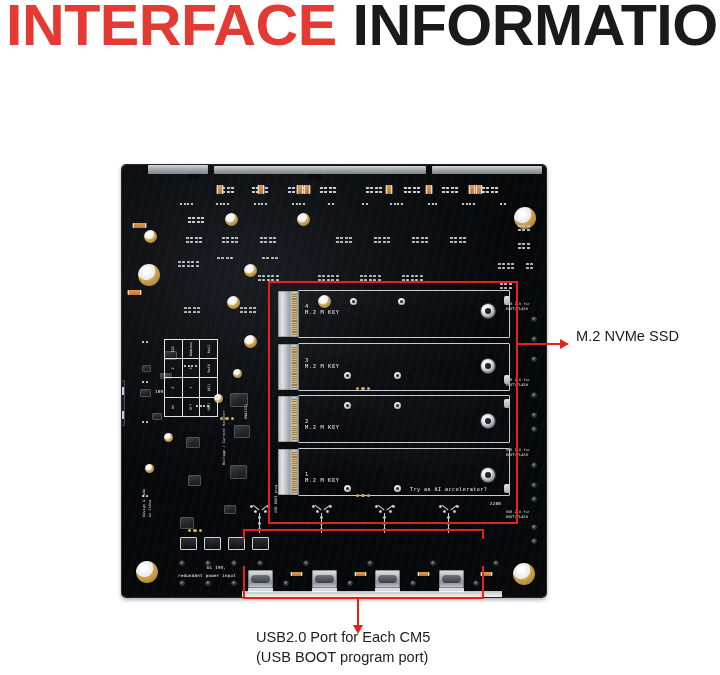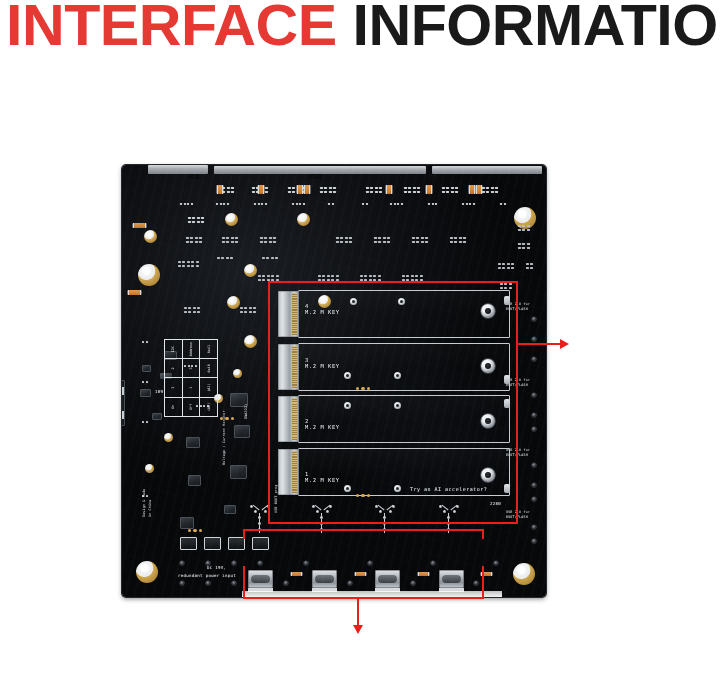--- a/index.html
+++ b/index.html
@@ -940,16 +940,21 @@
   <div class="red-bracket" style="left:243px; top:566px; width:241px; height:33px;"></div>
   <div class="red-line" style="left:243px; top:566px; width:0px; height:0px;"></div>
   <div class="red-line" style="left:357px; top:599px; width:2.2px; height:28px;"></div>
   <div class="arrow-head arrow-down" style="left:353px; top:625px;"></div>
 
   <div class="red-line" style="left:243px; top:529px; width:241px; height:2.2px;"></div>
   <div class="red-line" style="left:243px; top:529px; width:2.2px; height:10px;"></div>
   <div class="red-line" style="left:482px; top:529px; width:2.2px; height:10px;"></div>
 
   <div class="callout" style="left:576px; top:327px;">
+    <div>M.2 NVMe SSD</div>
   </div>
 
+  <div class="callout" style="left:256px; top:628px;">
+    <div>USB2.0 Port for Each CM5</div>
+    <div>(USB BOOT program port)</div>
+  </div>
 
 </div>
 
 </body></html>

